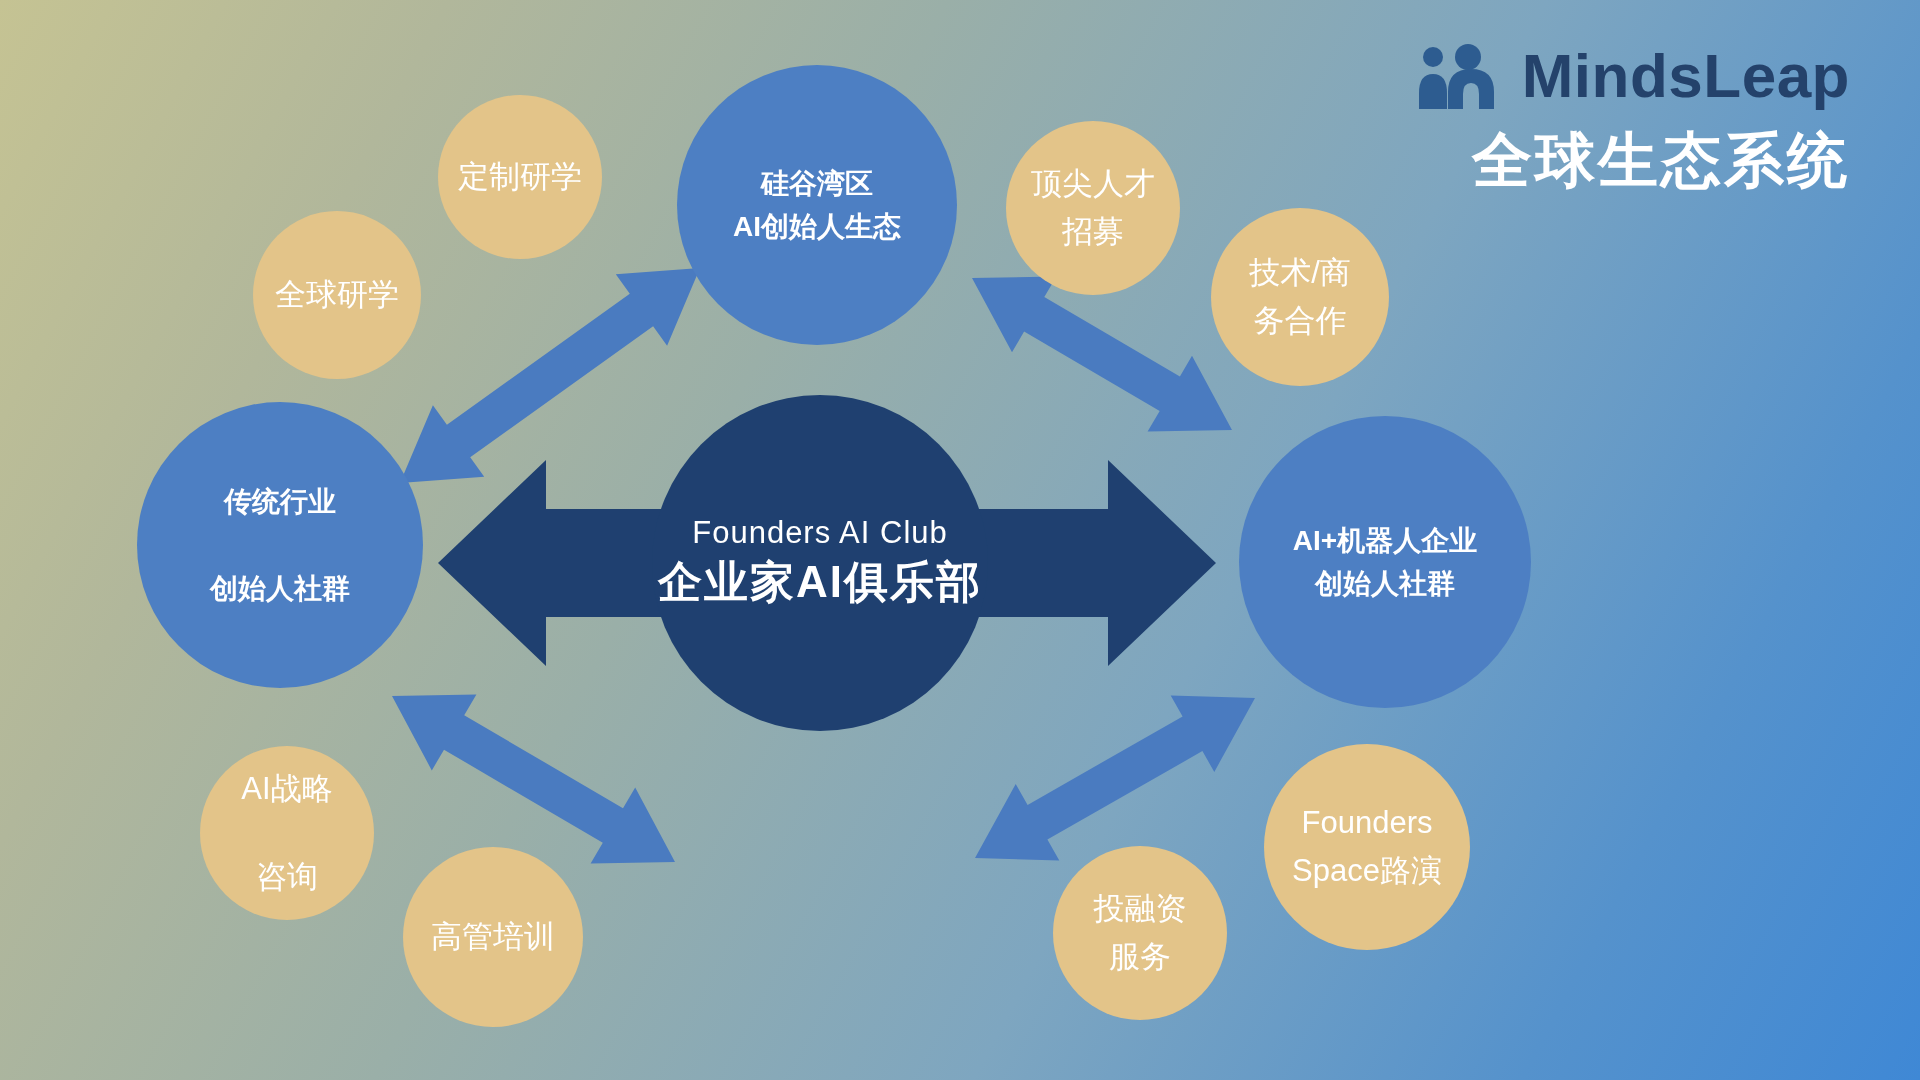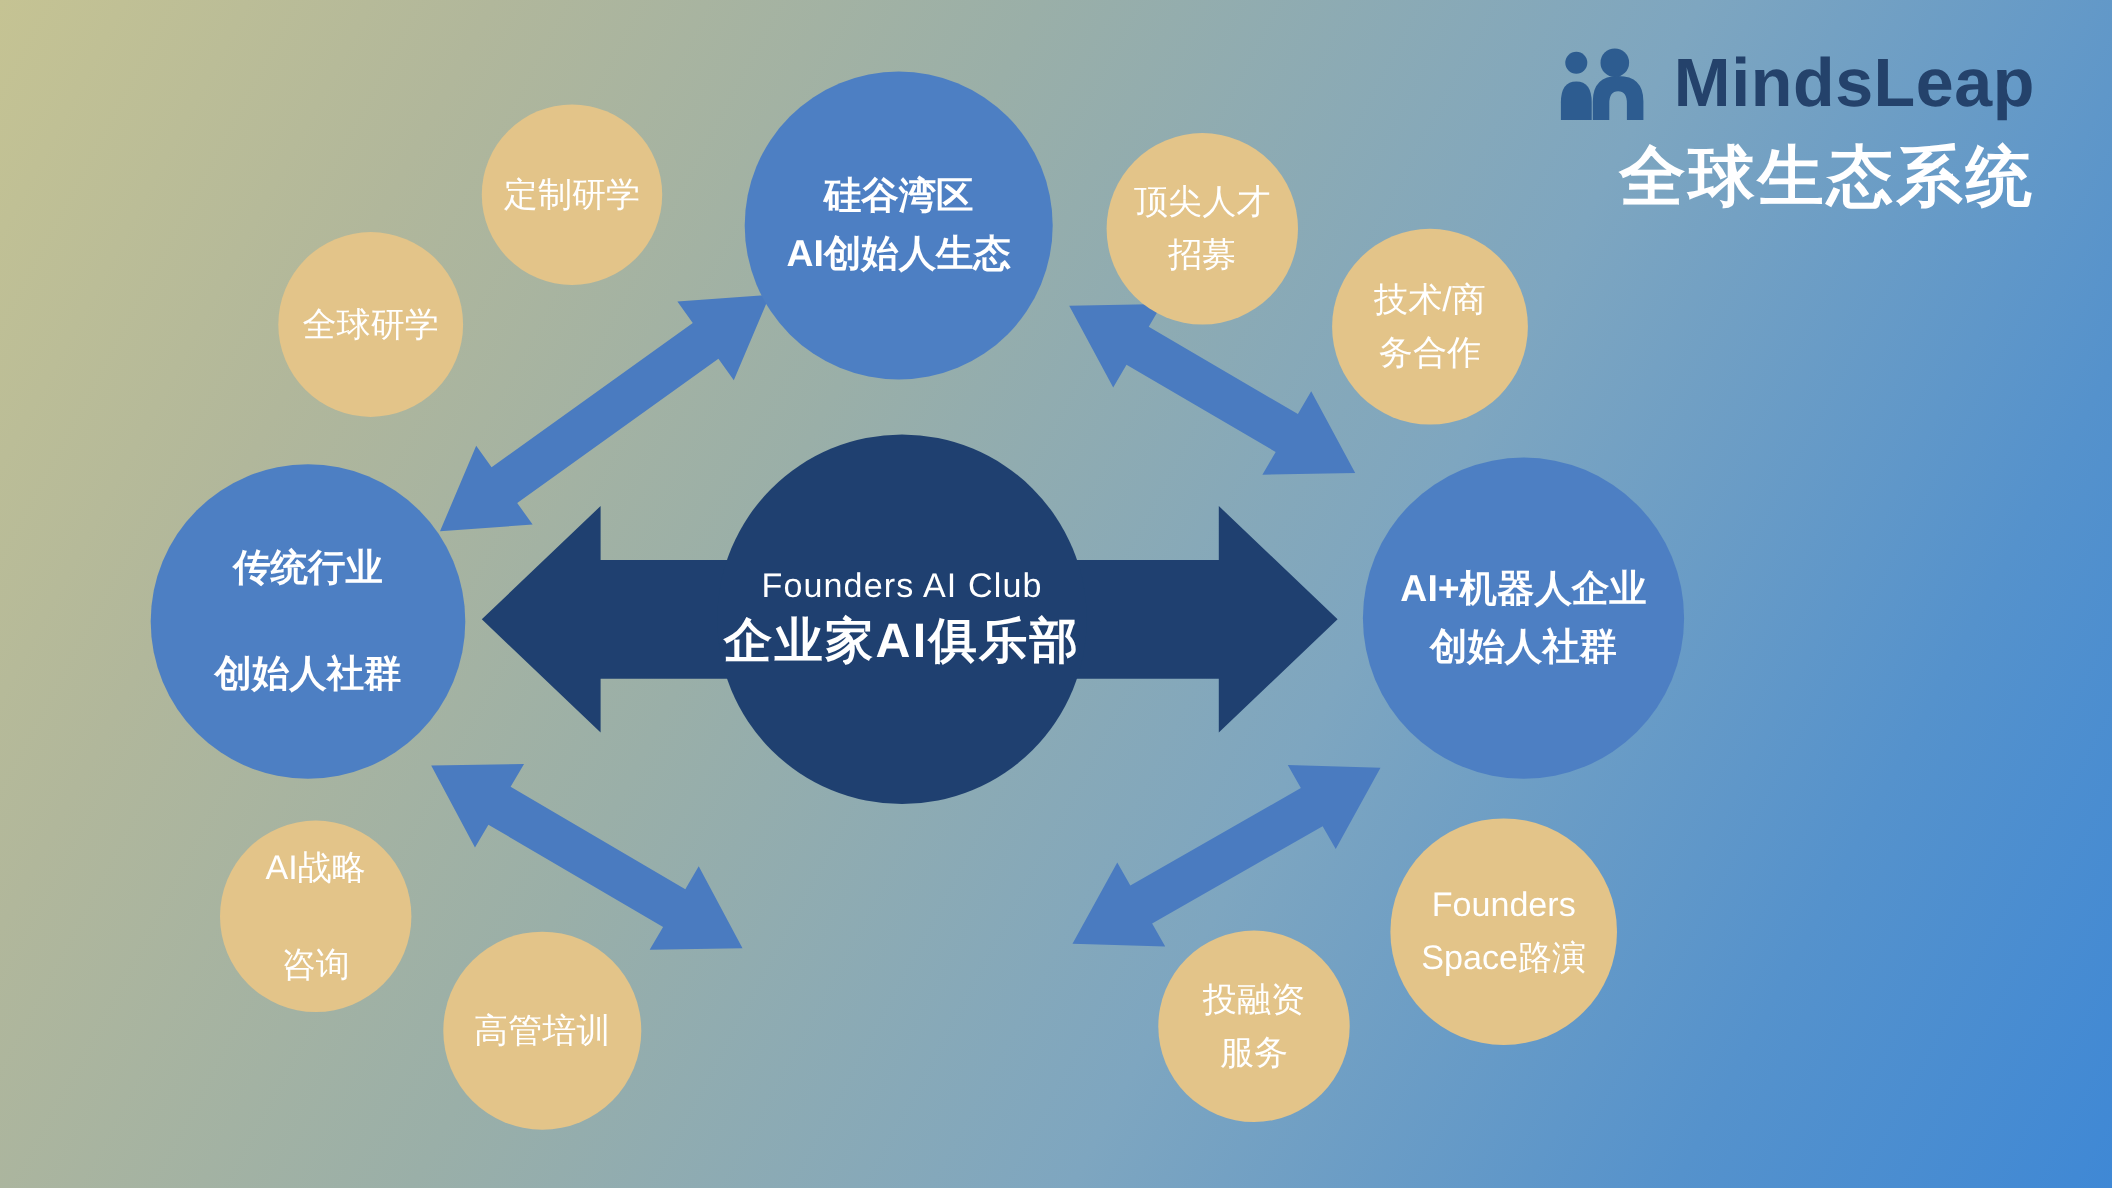--- a/index.html
+++ b/index.html
@@ -7,21 +7,21 @@
     position:relative;width:1920px;height:1080px;overflow:hidden;
     font-family:"Liberation Sans", sans-serif;
     background:linear-gradient(118deg,#c5c393 0%,#b1b79b 18%,#9aafa8 38%,#7ea6c0 62%,#5592cc 84%,#3f88d5 100%);
   }
   #arrows-svg{position:absolute;left:0;top:0;width:1920px;height:1080px;}
   .circle{
     position:absolute;border-radius:50%;
     display:flex;flex-direction:column;align-items:center;justify-content:center;
     color:#ffffff;text-align:center;box-sizing:border-box;
   }
-  .hub{background:#4d7fc3;font-weight:bold;font-size:34px;line-height:1.55;}
+  .hub{background:#4d7fc3;font-weight:bold;font-size:28px;line-height:1.55;}
   .sat{background:#e3c489;font-weight:normal;font-size:31px;line-height:1.55;}
   .sat span, .hub span, .center-circle span{display:block;}
   .center-circle{background:#1f4070;}
   .center-line1{font-size:31px;font-weight:normal;letter-spacing:1px;}
   .center-line2{font-size:44px;font-weight:bold;margin-top:2px;letter-spacing:2px;}
   #brand{position:absolute;top:40px;right:70px;text-align:right;}
   #brand-row{display:flex;align-items:center;justify-content:flex-end;gap:16px;}
   #wordmark{color:#24426b;font-weight:bold;font-size:62px;letter-spacing:0.5px;}
   #brand-subtitle{color:#ffffff;font-weight:bold;font-size:60px;letter-spacing:3px;margin-top:10px;}
 </style>
@@ -36,21 +36,21 @@
       <polygon points="392.0,696.0 431.8,770.4 444.0,749.7 602.8,842.8 590.6,863.5 675.0,862.0 635.2,787.6 623.0,808.3 464.2,715.2 476.4,694.5" fill="#4a7bc0"></polygon>
       <polygon points="975.0,858.0 1059.3,860.5 1047.4,839.6 1202.4,751.1 1214.3,771.9 1255.0,698.0 1170.7,695.5 1182.6,716.4 1027.6,804.9 1015.7,784.1" fill="#4a7bc0"></polygon>
       <polygon points="438.0,563.0 546.0,460.0 546.0,509.0 1108.0,509.0 1108.0,460.0 1216.0,563.0 1108.0,666.0 1108.0,617.0 546.0,617.0 546.0,666.0" fill="#1f4070"></polygon>
     </svg>
 
   <div class="circle hub" style="left:677px;top:65px;width:280px;height:280px;">
     <span>硅谷湾区</span>
     <span>AI创始人生态</span>
   </div>
 
-  <div class="circle hub" style="left:137px;top:422px;width:286px;height:286px;gap:44px;">
+  <div class="circle hub" style="left:137px;top:402px;width:286px;height:286px;gap:44px;">
     <span>传统行业</span>
     <span>创始人社群</span>
   </div>
 
   <div class="circle hub" style="left:1239px;top:416px;width:292px;height:292px;">
     <span>AI+机器人企业</span>
     <span>创始人社群</span>
   </div>
 
 

